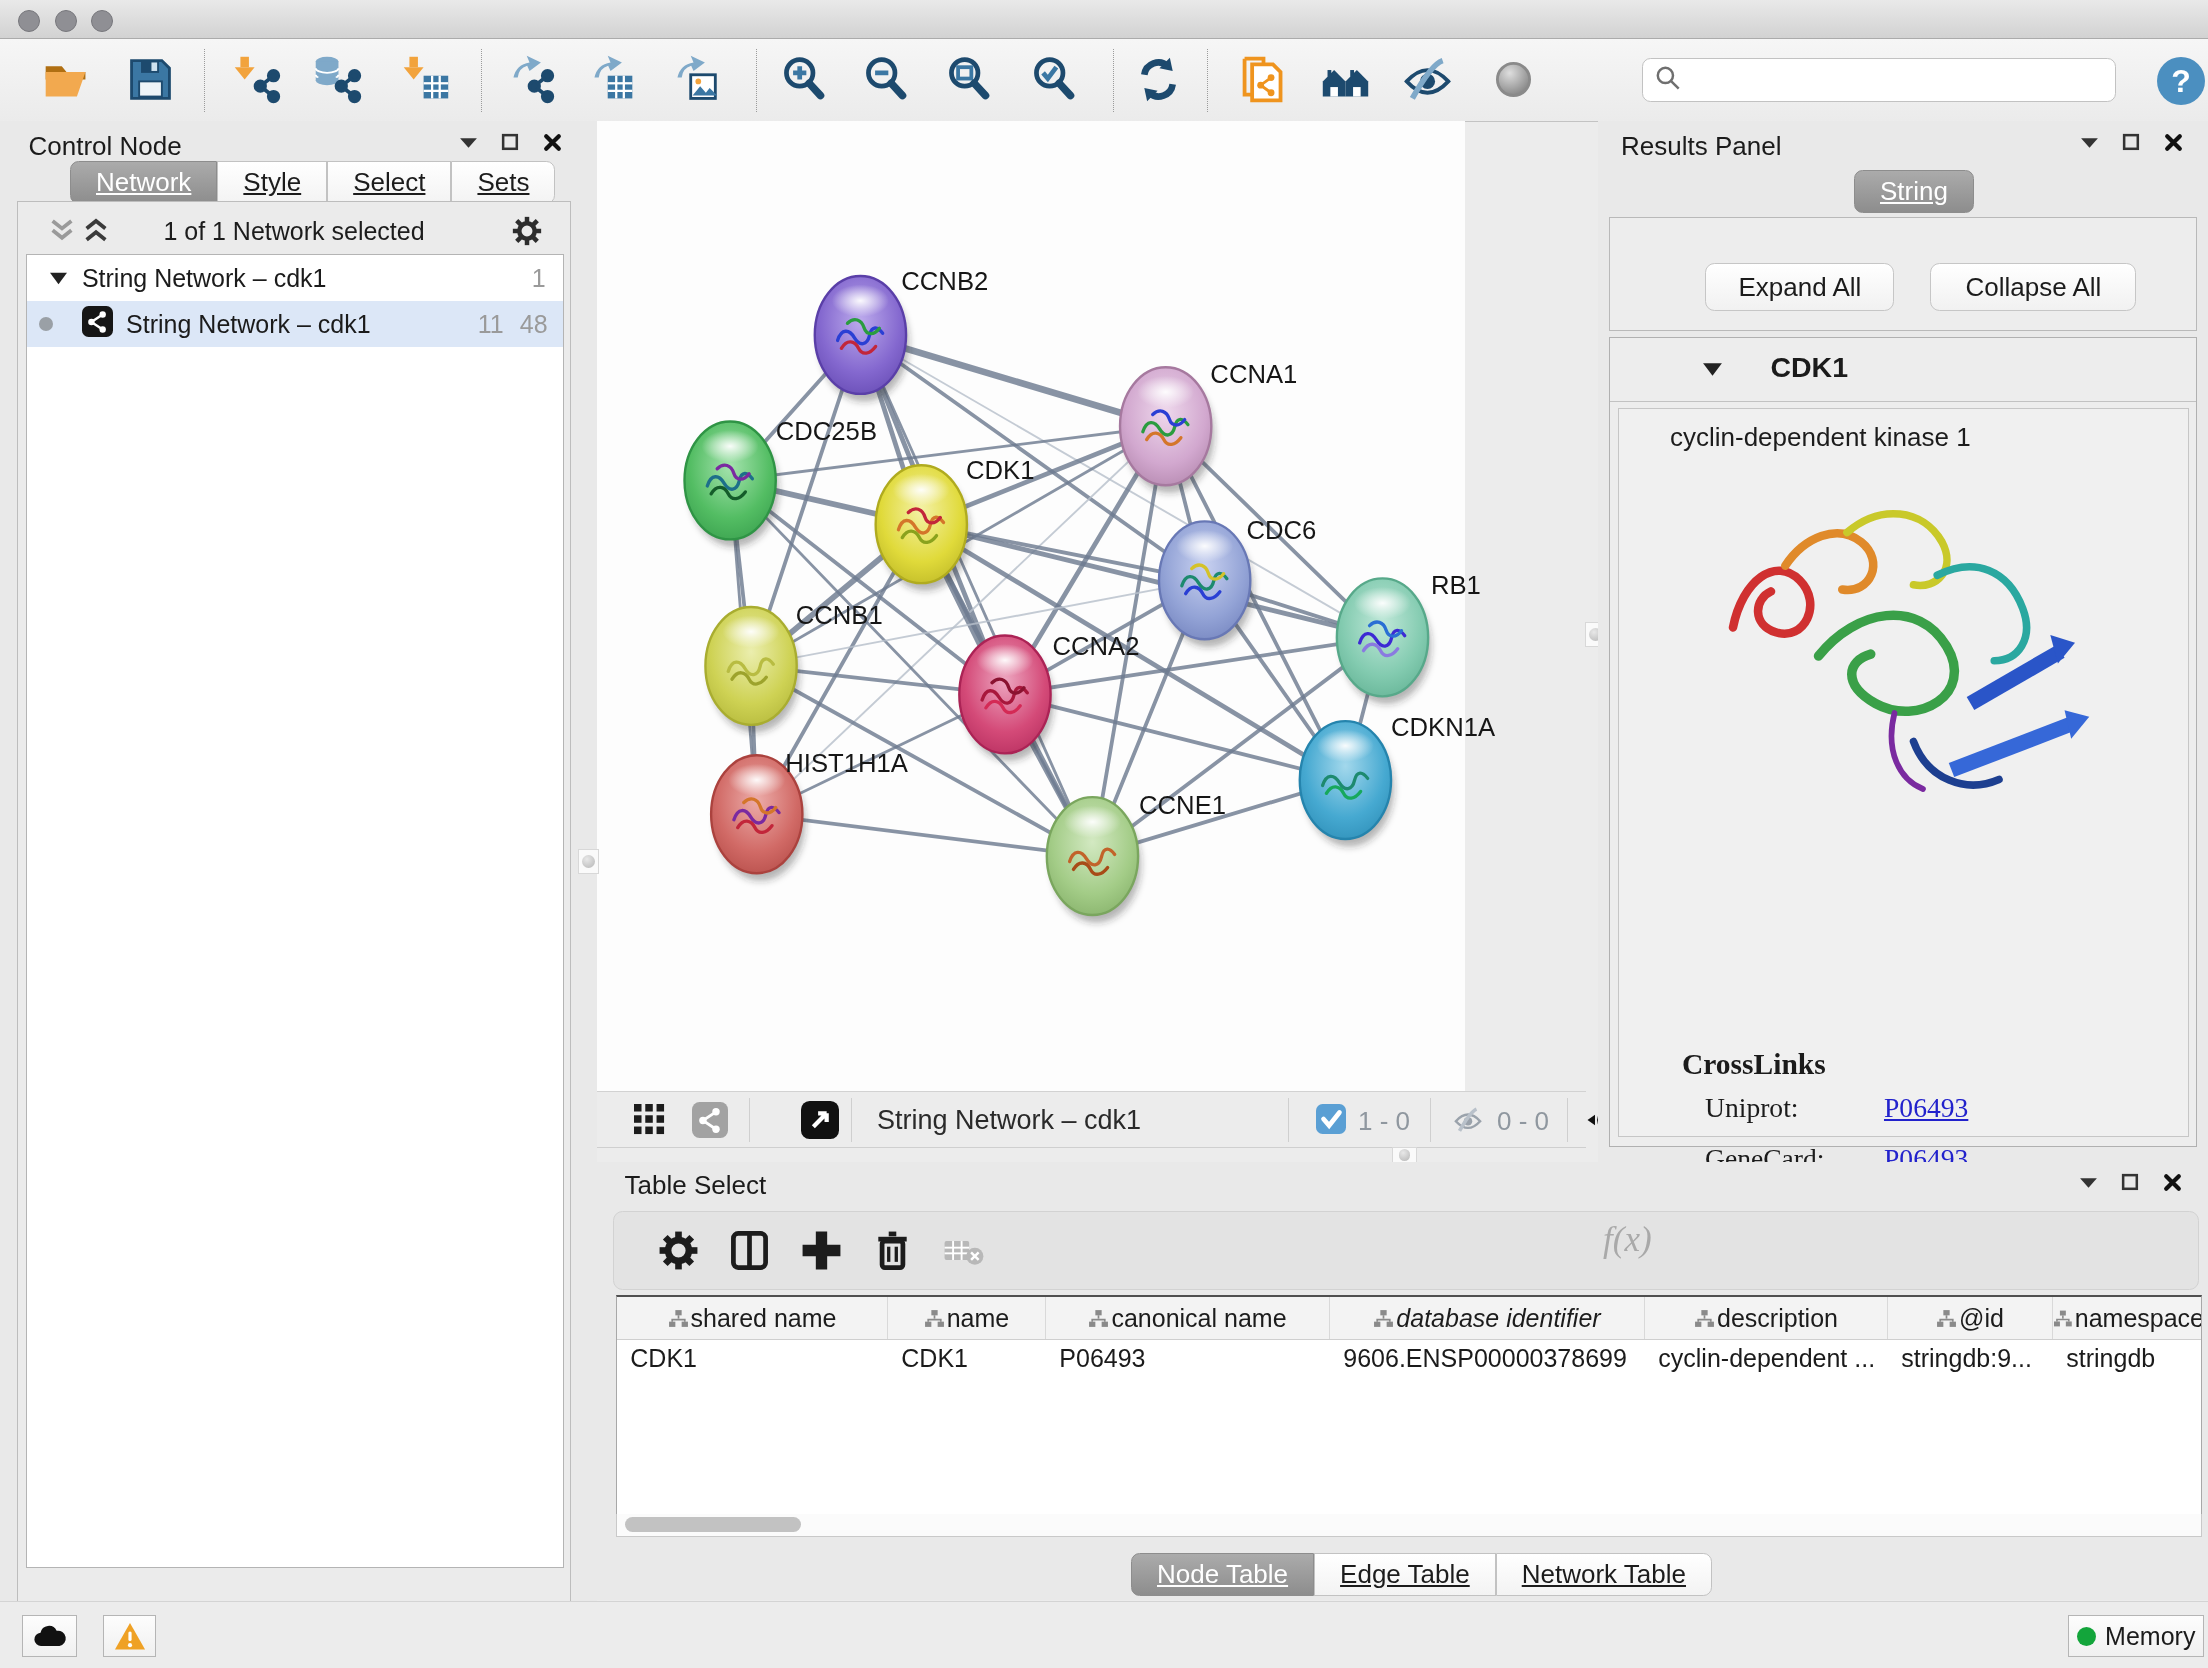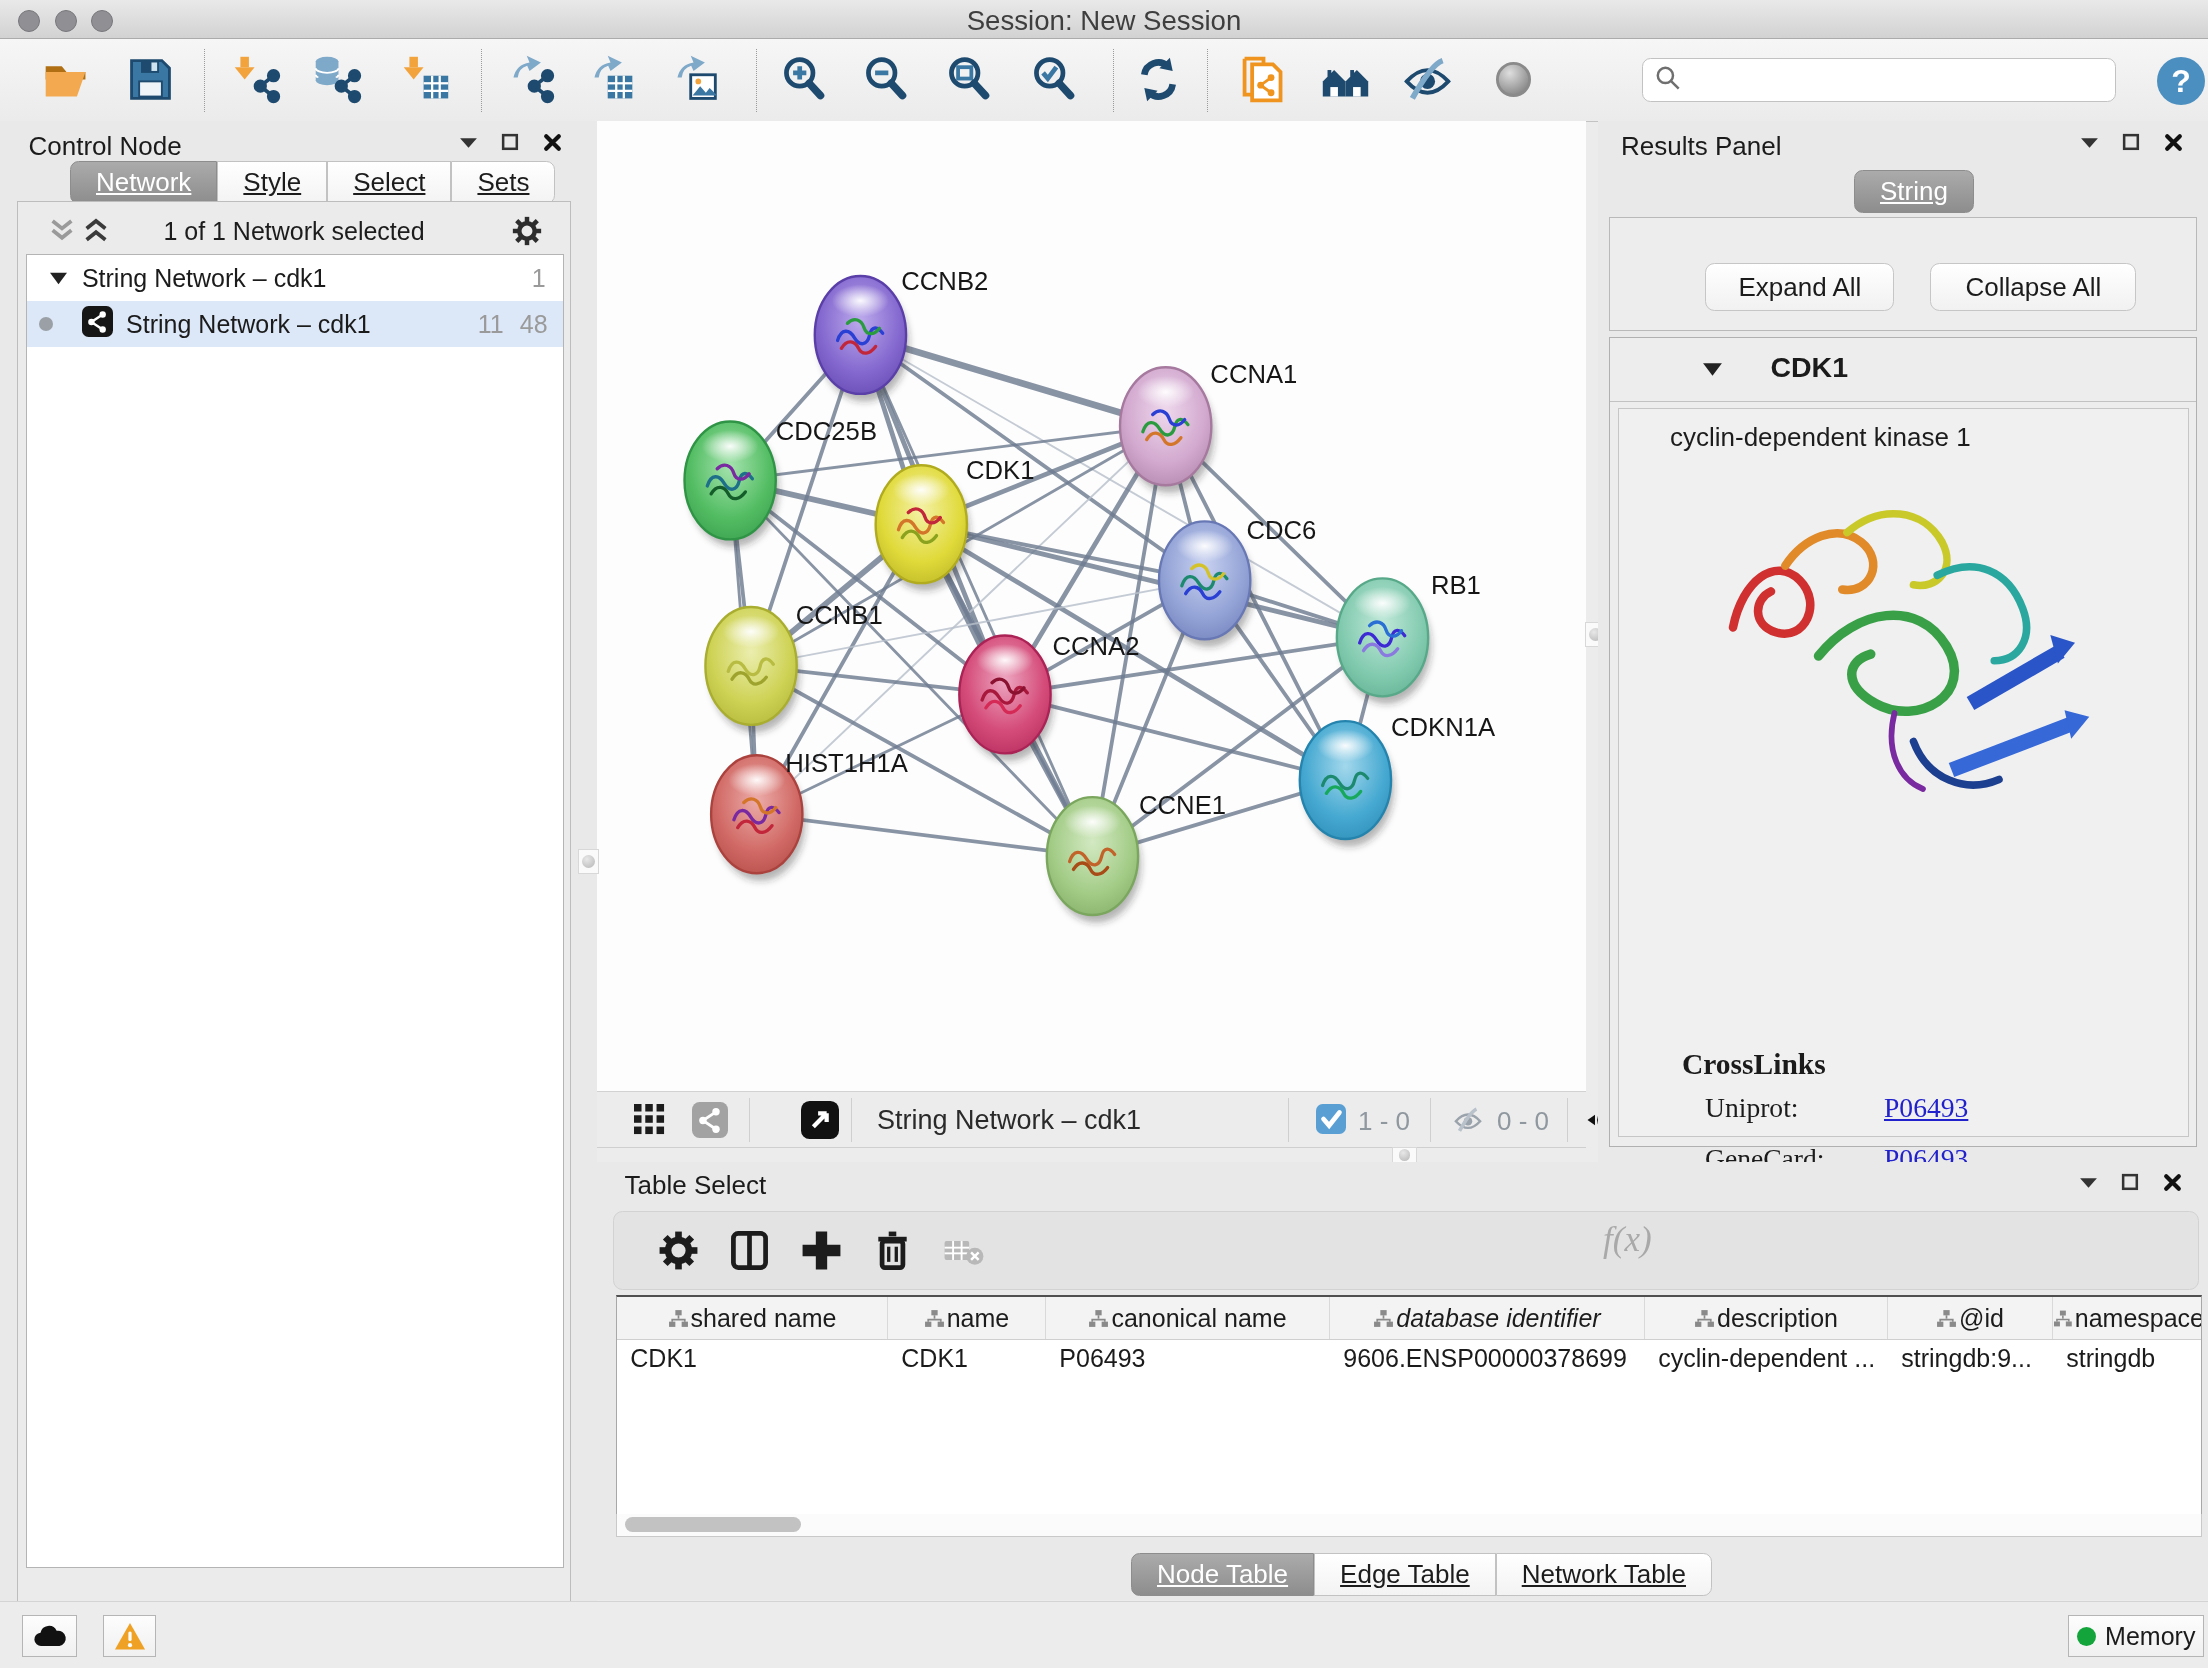--- a/index.html
+++ b/index.html
@@ -38,21 +38,21 @@
   .ctl-pane{position:absolute;left:17px;top:80px;width:554px;height:1496px;background:#ebebeb;
     border:1px solid #bdbdbd;box-sizing:border-box;}
   .sel-row{position:absolute;left:0;top:5.7px;width:100%;height:48px;}
   .sel-row .txt{position:absolute;left:0;right:0;top:9.5px;text-align:center;font-size:25px;color:#1c1c1c;}
   .listbox{position:absolute;left:7.6px;top:52px;width:538px;height:1314px;background:#fff;
     border:1px solid #b4b4b4;box-sizing:border-box;overflow:hidden;}
   .treerow{position:relative;height:46px;display:flex;align-items:center;font-size:25px;cursor:pointer;}
   .treerow.sel{background:#dce7f7;}
   .treerow .cnt{position:absolute;font-size:25px;color:#9a9a9a;}
   
-  .netview{position:absolute;left:597px;top:121px;width:989px;height:970px;background:#fdfdfd;}
+  .netview{position:absolute;left:597px;top:121px;width:868px;height:970px;background:#fdfdfd;}
   .netfooter{position:absolute;left:597px;top:1091px;width:989px;height:55px;background:#ececec;
     border-top:1px solid #d2d2d2;border-bottom:1px solid #cfcfcf;}
   .netfooter .vline{position:absolute;top:5.7px;height:44px;border-left:1px solid #cfcfcf;}
   .nf-name{position:absolute;left:280px;top:13.3px;font-size:27px;color:#2a2a2a;white-space:nowrap;}
   .nf-cnt{position:absolute;top:14.3px;font-size:26px;color:#8f979f;white-space:nowrap;}
   .gutter-knob{position:absolute;background:#fafafa;border:1px solid #d8d8d8;display:flex;align-items:center;justify-content:center;}
   .gutter-knob i{width:13.3px;height:13.3px;border-radius:50%;background:radial-gradient(circle at 38% 32%,#e8e8e8,#b5b5b5);display:block;}
   
   .results{position:absolute;left:1598px;top:121px;width:611px;height:1041px;background:#e9e9e9;}
   .results .hdr{position:absolute;left:23px;top:9.5px;}
@@ -102,21 +102,20 @@
 </style>
 </head>
 <body>
 
 <div class="app">
 
   <div class="titlebar">
     <span class="tl" style="left:18px"></span>
     <span class="tl" style="left:55px"></span>
     <span class="tl" style="left:91px"></span>
-    <div class="win-title">Session: New Session</div>
   </div>
 
   <div class="toolbar">
     <div id="tb-icons">
         <span class="tbi" style="left: 40px;"><svg width="53" height="53" viewBox="0 0 56 56">
             <path d="M6,14 h17 l5,6 h20 v8 H6z" fill="#b06f12"></path>
             <path d="M6,46 V20 h42 l-9,26z" fill="#f2a94f"></path>
           </svg></span>
         <span class="tbi" style="left: 124px;"><svg width="53" height="53" viewBox="0 0 56 56">
             <path d="M8,8 h32 l8,8 v32 H8z" fill="#3b77a3" stroke="#1d4a6e" stroke-width="3"></path>

